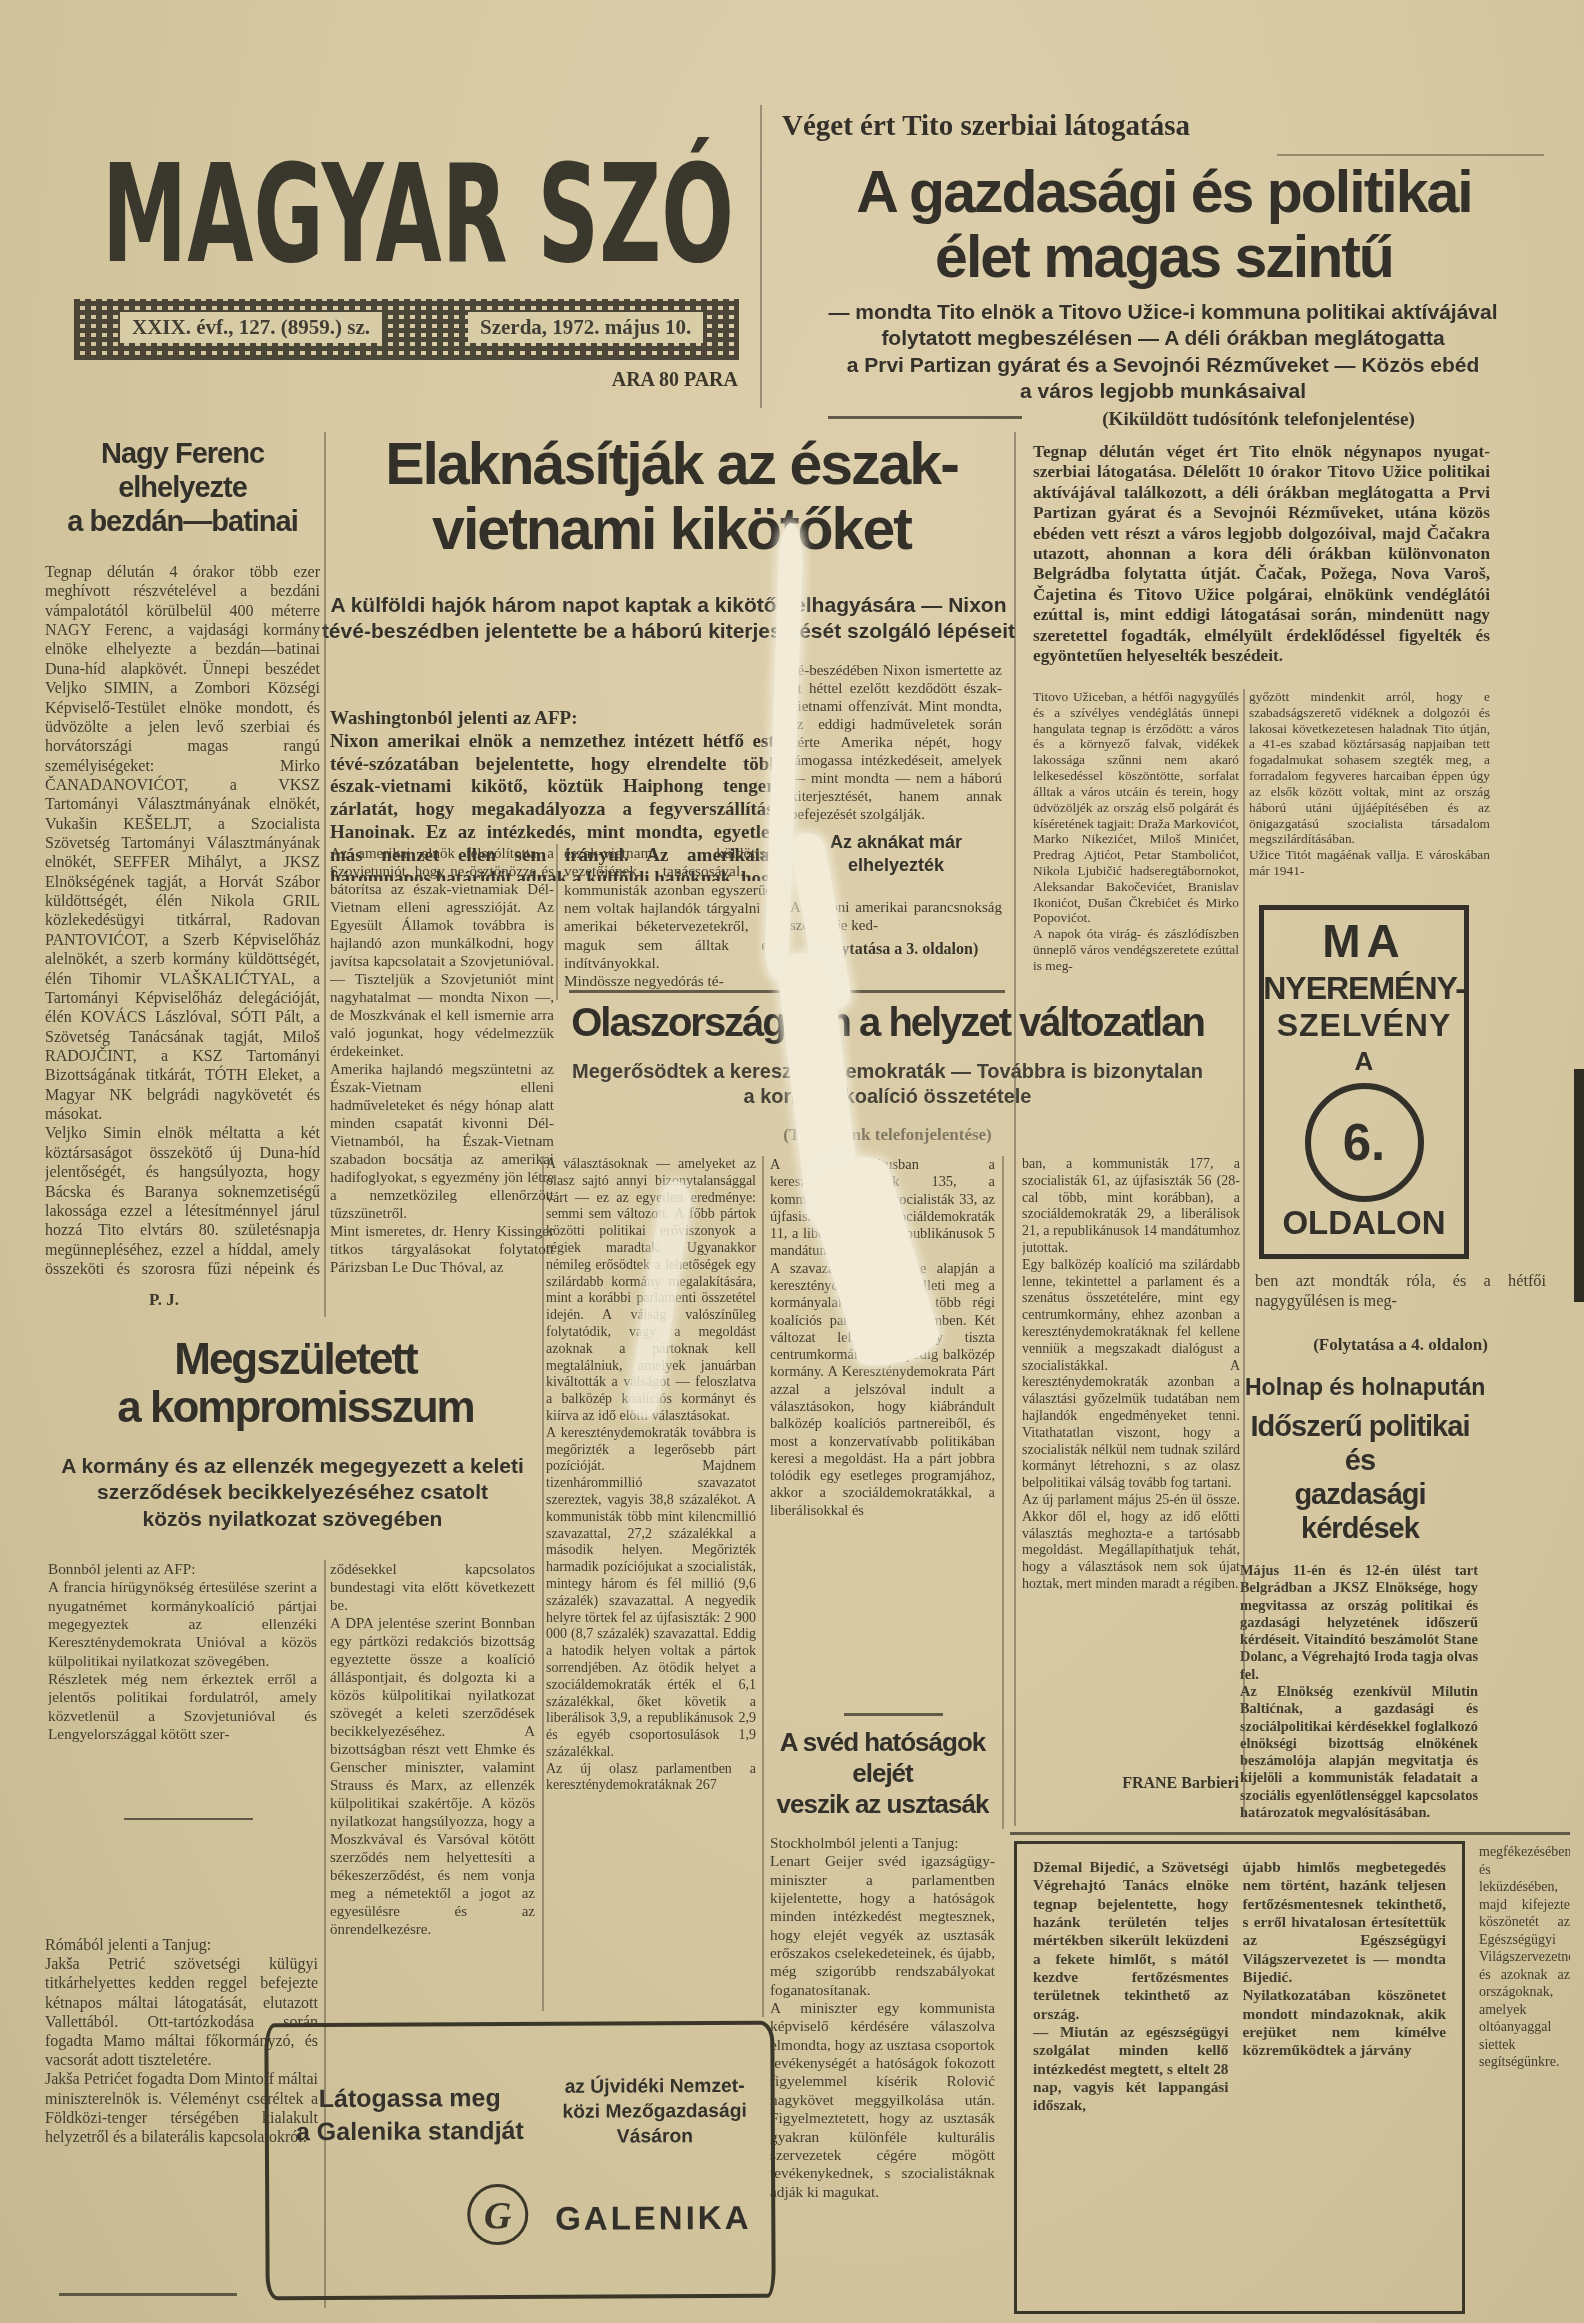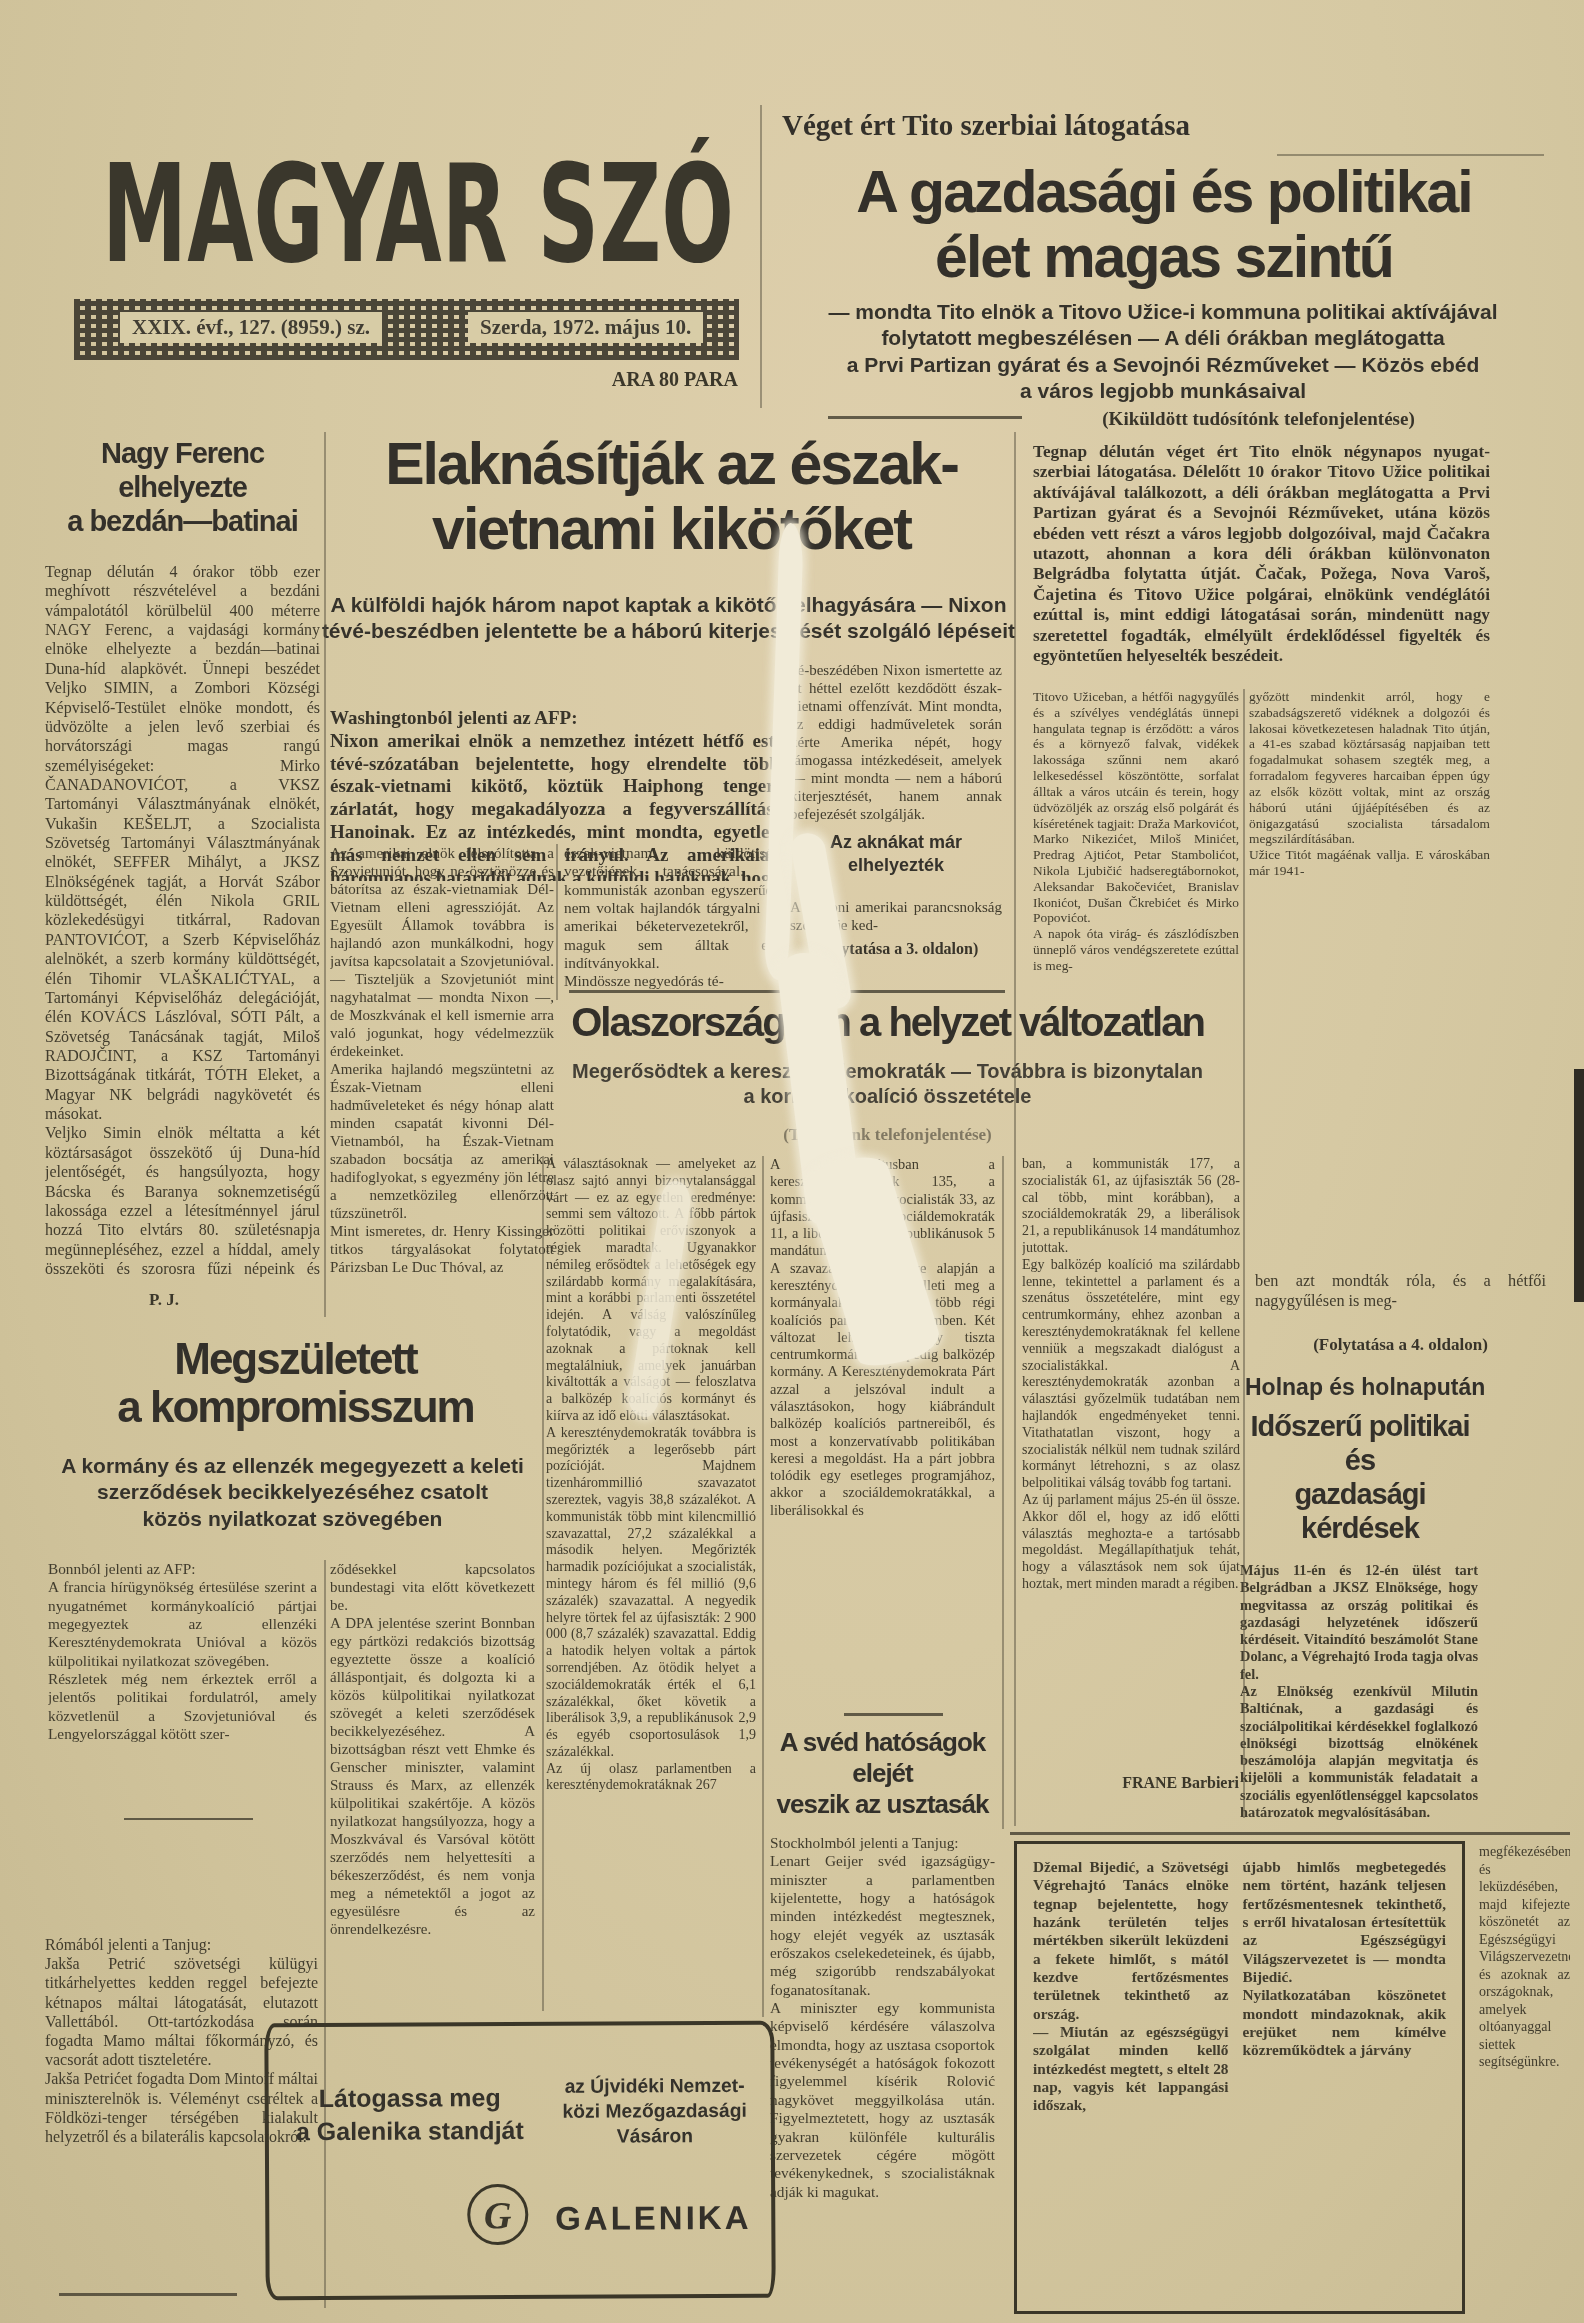--- a/index.html
+++ b/index.html
@@ -64,20 +64,30 @@
 a Prvi Partizan gyárat és a Sevojnói Rézműveket — Közös ebéd
 a város legjobb munkásaival</div>
   <div class="abs note" style="left:1030px;top:408px;width:457px;font-size:19px;">(Kiküldött tudósítónk telefonjelentése)</div>
   <div class="hrule" style="left:828px;top:416px;width:194px;"></div>
   <div class="abs jtext lead" style="left:1033px;top:442px;width:457px;height:242px;font-size:17.3px;line-height:1.18;">Tegnap délután véget ért Tito elnök négynapos nyugat-szerbiai látogatása. Délelőtt 10 órakor Titovo Užice politikai aktívájával találkozott, a déli órákban meglátogatta a Prvi Partizan gyárat és a Sevojnói Rézműveket, utána közös ebéden vett részt a város legjobb dolgozóival, majd Čačakra utazott, ahonnan a kora déli órákban különvonaton Belgrádba folytatta útját. Čačak, Požega, Nova Varoš, Čajetina és Titovo Užice polgárai, elnökünk vendéglátói ezúttal is, mint eddigi látogatásai során, mindenütt nagy szeretettel fogadták, elmélyült érdeklődéssel figyelték és egyöntetűen helyeselték beszédeit.</div>
   <div class="abs jtext" style="left:1033px;top:689px;width:206px;height:309px;font-size:13.4px;line-height:1.18;">Titovo Užiceban, a hétfői nagygyűlés és a szívélyes vendéglátás ünnepi hangulata tegnap is érződött: a város és a környező falvak, vidékek lakossága szűnni nem akaró lelkesedéssel köszöntötte, sorfalat álltak a város utcáin és terein, hogy üdvözöljék az ország első polgárát és kíséretének tagjait: Draža Markovićot, Marko Nikezićet, Miloš Minićet, Predrag Ajtićot, Petar Stambolićot, Nikola Ljubičić hadseregtábornokot, Aleksandar Bakočevićet, Branislav Ikonićot, Dušan Čkrebićet és Mirko Popovićot.
 A napok óta virág- és zászlódíszben ünneplő város vendégszeretete ezúttal is meg-</div>
   <div class="abs jtext" style="left:1249px;top:689px;width:241px;height:212px;font-size:13.4px;line-height:1.18;">győzött mindenkit arról, hogy e szabadságszerető vidéknek a dolgozói és lakosai következetesen haladnak Tito útján, a 41-es szabad köztársaság napjaiban tett fogadalmukat sohasem szegték meg, a forradalom fegyveres harcaiban éppen úgy az elsők között voltak, mint az ország háború utáni újjáépítésében és az önigazgatású szocialista társadalom megszilárdításában.
 Užice Titót magáénak vallja. E városkában már 1941-</div>
 
+  <div class="ma-box">
+    <div style="font-size:46px;font-weight:900;letter-spacing:6px;line-height:1;">MA</div>
+    <div style="font-size:32px;font-weight:800;letter-spacing:-1px;margin-top:6px;">NYEREMÉNY-</div>
+    <div style="font-size:32px;font-weight:800;letter-spacing:1px;">SZELVÉNY</div>
+    <div style="font-size:26px;font-weight:800;margin-top:2px;">A</div>
+    <div class="circle6">
+      <span style="font-size:51px;font-weight:800;">6.</span>
+    </div>
+    <div style="font-size:33px;font-weight:800;">OLDALON</div>
+  </div>
   <div class="abs jtext" style="left:1255px;top:1271px;width:291px;height:55px;font-size:16.3px;">ben azt mondták róla, és a hétfői nagygyűlésen is meg-</div>
   <div class="abs note" style="left:1255px;top:1335px;width:291px;font-size:17px;">(Folytatása a 4. oldalon)</div>
 
   <div class="abs headline" style="left:45px;top:436px;width:275px;font-size:29px;line-height:1.18;height:105px;">Nagy Ferenc elhelyezte
 a bezdán—batinai
 Duna-híd alapkövét</div>
   <div class="abs jtext" style="left:45px;top:562px;width:275px;height:715px;font-size:16px;line-height:1.21;">Tegnap délután 4 órakor több ezer meghívott részvételével a bezdáni vámpalotától körülbelül 400 méterre NAGY Ferenc, a vajdasági kormány elnöke elhelyezte a bezdán—batinai Duna-híd alapkövét. Ünnepi beszédet Veljko SIMIN, a Zombori Községi Képviselő-Testület elnöke mondott, és üdvözölte a jelen levő szerbiai és horvátországi magas rangú személyiségeket: Mirko ČANADANOVIĆOT, a VKSZ Tartományi Választmányának elnökét, Vukašin KEŠELJT, a Szocialista Szövetség Tartományi Választmányának elnökét, SEFFER Mihályt, a JKSZ Elnökségének tagját, a Horvát Szábor küldöttségét, élén Nikola GRIL közlekedésügyi titkárral, Radovan PANTOVIĆOT, a Szerb Képviselőház alelnökét, a szerb kormány küldöttségét, élén Tihomir VLAŠKALIĆTYAL, a Tartományi Képviselőház delegációját, élén KOVÁCS Lászlóval, SÓTI Pált, a Szövetség Tanácsának tagját, Miloš RADOJČINT, a KSZ Tartományi Bizottságának titkárát, TÓTH Eleket, a Magyar NK belgrádi nagykövetét és másokat.
 Veljko Simin elnök méltatta a két köztársaságot összekötő új Duna-híd jelentőségét, és hangsúlyozta, hogy Bácska és Baranya soknemzetiségű lakossága ezzel a létesítménnyel járul hozzá Tito elvtárs 80. születésnapja megünnepléséhez, ezzel a híddal, amely összeköti és szorosra fűzi népeink és nemzetiségeink kapcsolatait.</div>
   <div class="abs" style="left:149px;top:1290px;width:89px;font-weight:700;font-size:17px;">P. J.</div>
 

